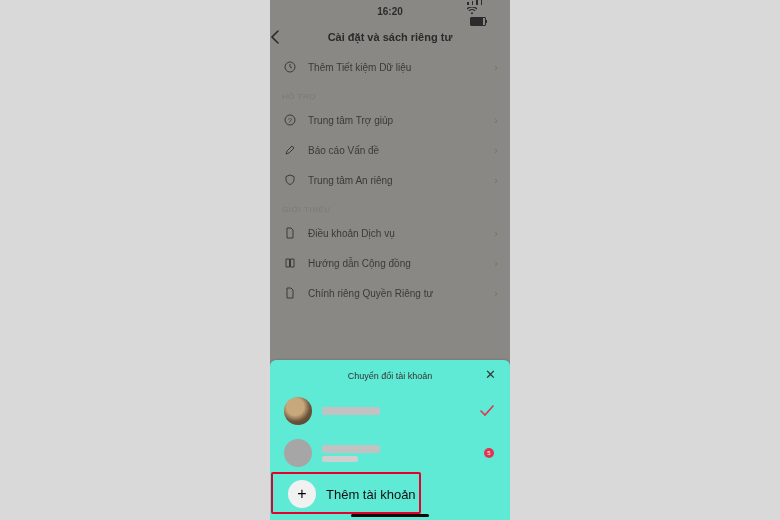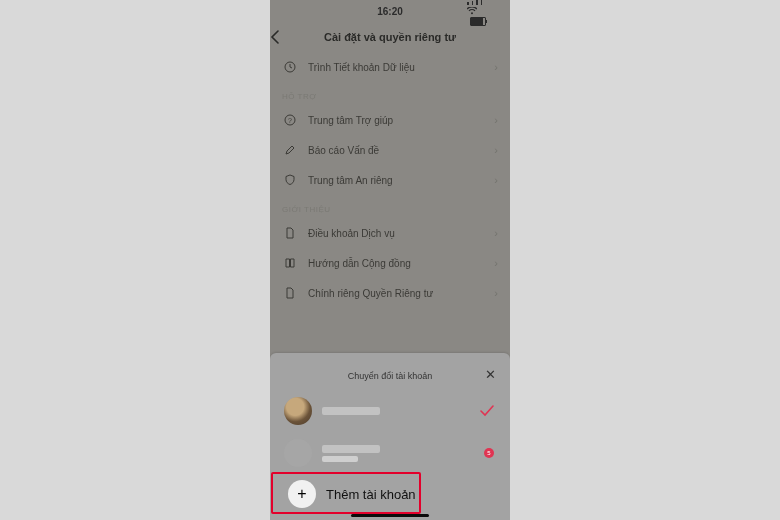--- a/index.html
+++ b/index.html
@@ -17,21 +17,21 @@
   .batt{display:inline-block;width:14px;height:7px;border:1px solid #2b2b2b;border-radius:1px;position:relative;vertical-align:middle}
   .batt:after{content:"";position:absolute;right:-2px;top:2px;width:1px;height:3px;background:#2b2b2b}
   .batt i{display:block;width:85%;height:100%;background:#2b2b2b}
   .hdr{display:flex;align-items:center;height:30px;position:relative}
   .hdr .back{width:26px;text-align:center;font-size:15px;color:#2a2a28}
   .hdr .title{position:absolute;left:0;right:0;text-align:center;font-size:11px;font-weight:600;color:#2a2a28}
   .row{display:flex;align-items:center;height:30px;padding:0 12px;color:#3b3a36;font-size:10px;position:relative}
   .row .ic{width:16px;display:flex;justify-content:center;margin-right:10px;color:#3b3a36}
   .row .chev{position:absolute;right:12px;color:#74736e;font-size:11px}
   .seclabel{padding:10px 12px 4px;font-size:8px;color:#7a7974;letter-spacing:.5px}
-  .sheet{position:absolute;bottom:0;left:0;right:0;background:#a3a3a3;border-radius:6px 6px 0 0;padding-top:17px;box-shadow:0 -1px 2px rgba(0,0,0,.1)}
+  .sheet{position:absolute;bottom:0;left:0;right:0;background:#5eead4;border-radius:6px 6px 0 0;padding-top:10px;box-shadow:0 -1px 2px rgba(0,0,0,.1)}
   .sheet-title{text-align:center;font-size:9px;color:#333;font-weight:500;position:relative;height:20px;line-height:12px}
   .sheet-close{position:absolute;right:14px;top:-1px;font-size:13px;color:#333;cursor:pointer}
   .acct{display:flex;align-items:center;height:42px;padding:0 14px;position:relative}
   .avatar{width:28px;height:28px;border-radius:50%;background:#a6a6a6;margin-right:10px}
   .avatar.img{background:radial-gradient(circle at 40% 35%,#c6a87c 0 35%,#6b5339 60%,#4a3a2b 100%)}
   .blur{display:flex;flex-direction:column;gap:3px}
   .blur i{display:block;height:8px;border-radius:2px;background:#c2c2c2}
   .blur i:nth-child(1){width:58px}
   .blur i:nth-child(2){width:36px;height:6px;background:#cfcfcf}
   .check{position:absolute;right:16px;color:#e03452;font-size:13px}
@@ -66,31 +66,31 @@
         <span class="batt"><i></i></span>
       </span>
     </div>
 
     <div class="hdr">
       <span class="back">
         <svg width="10" height="14" viewBox="0 0 10 14">
             <path d="M8 1L2 7l6 6" stroke="#2a2a28" stroke-width="1.6" fill="none" stroke-linecap="round"></path>
           </svg>
       </span>
-      <span class="title">Cài đặt và quyền riêng tư</span>
+      <span class="title">Cài đặt và sách riêng tư</span>
     </div>
 
     <div class="row">
       <span class="ic">
           <svg width="12" height="12" viewBox="0 0 12 12">
             <circle cx="6" cy="6" r="5" fill="none" stroke="#3b3a36" stroke-width="1"></circle>
             <path d="M6 3v3l2 1" stroke="#3b3a36" stroke-width="1" fill="none"></path>
           </svg>
         </span>
-      <span>Trình Tiết khoản Dữ liệu</span>
+      <span>Thêm Tiết kiệm Dữ liệu</span>
       <span class="chev">›</span>
     </div>
 
     <div class="seclabel">HỖ TRỢ</div>
 
     <div class="row">
       <span class="ic">
           <svg width="12" height="12" viewBox="0 0 12 12">
             <circle cx="6" cy="6" r="5" fill="none" stroke="#3b3a36" stroke-width="1"></circle>
             <text x="6" y="8.5" text-anchor="middle" font-size="7" fill="#3b3a36">?</text>

